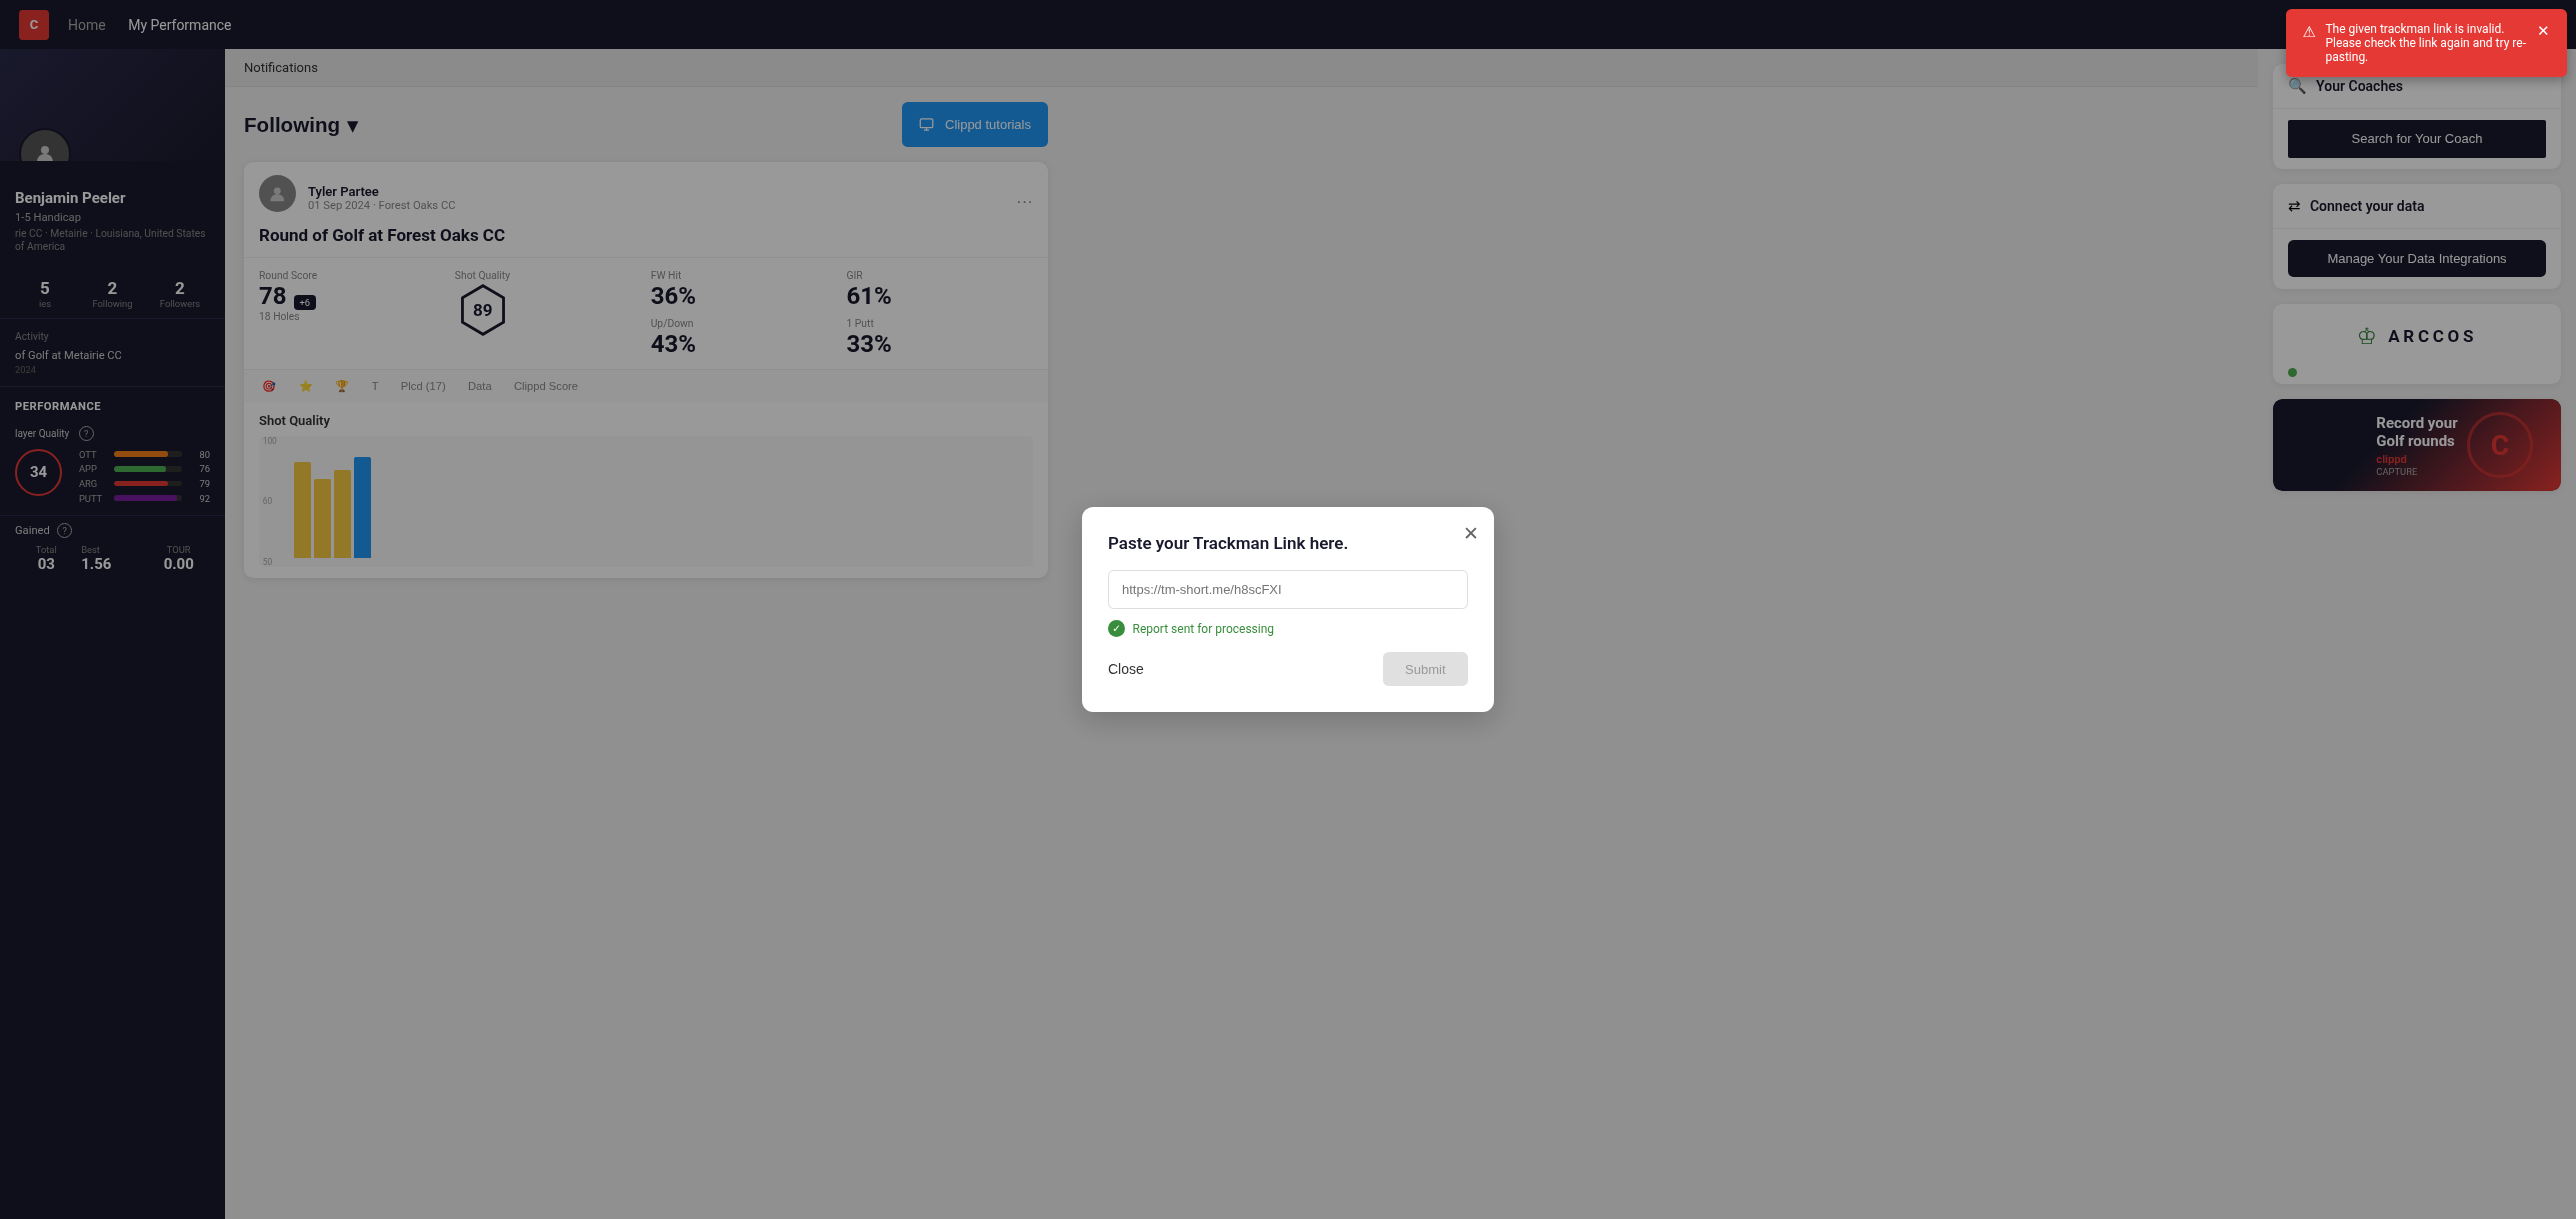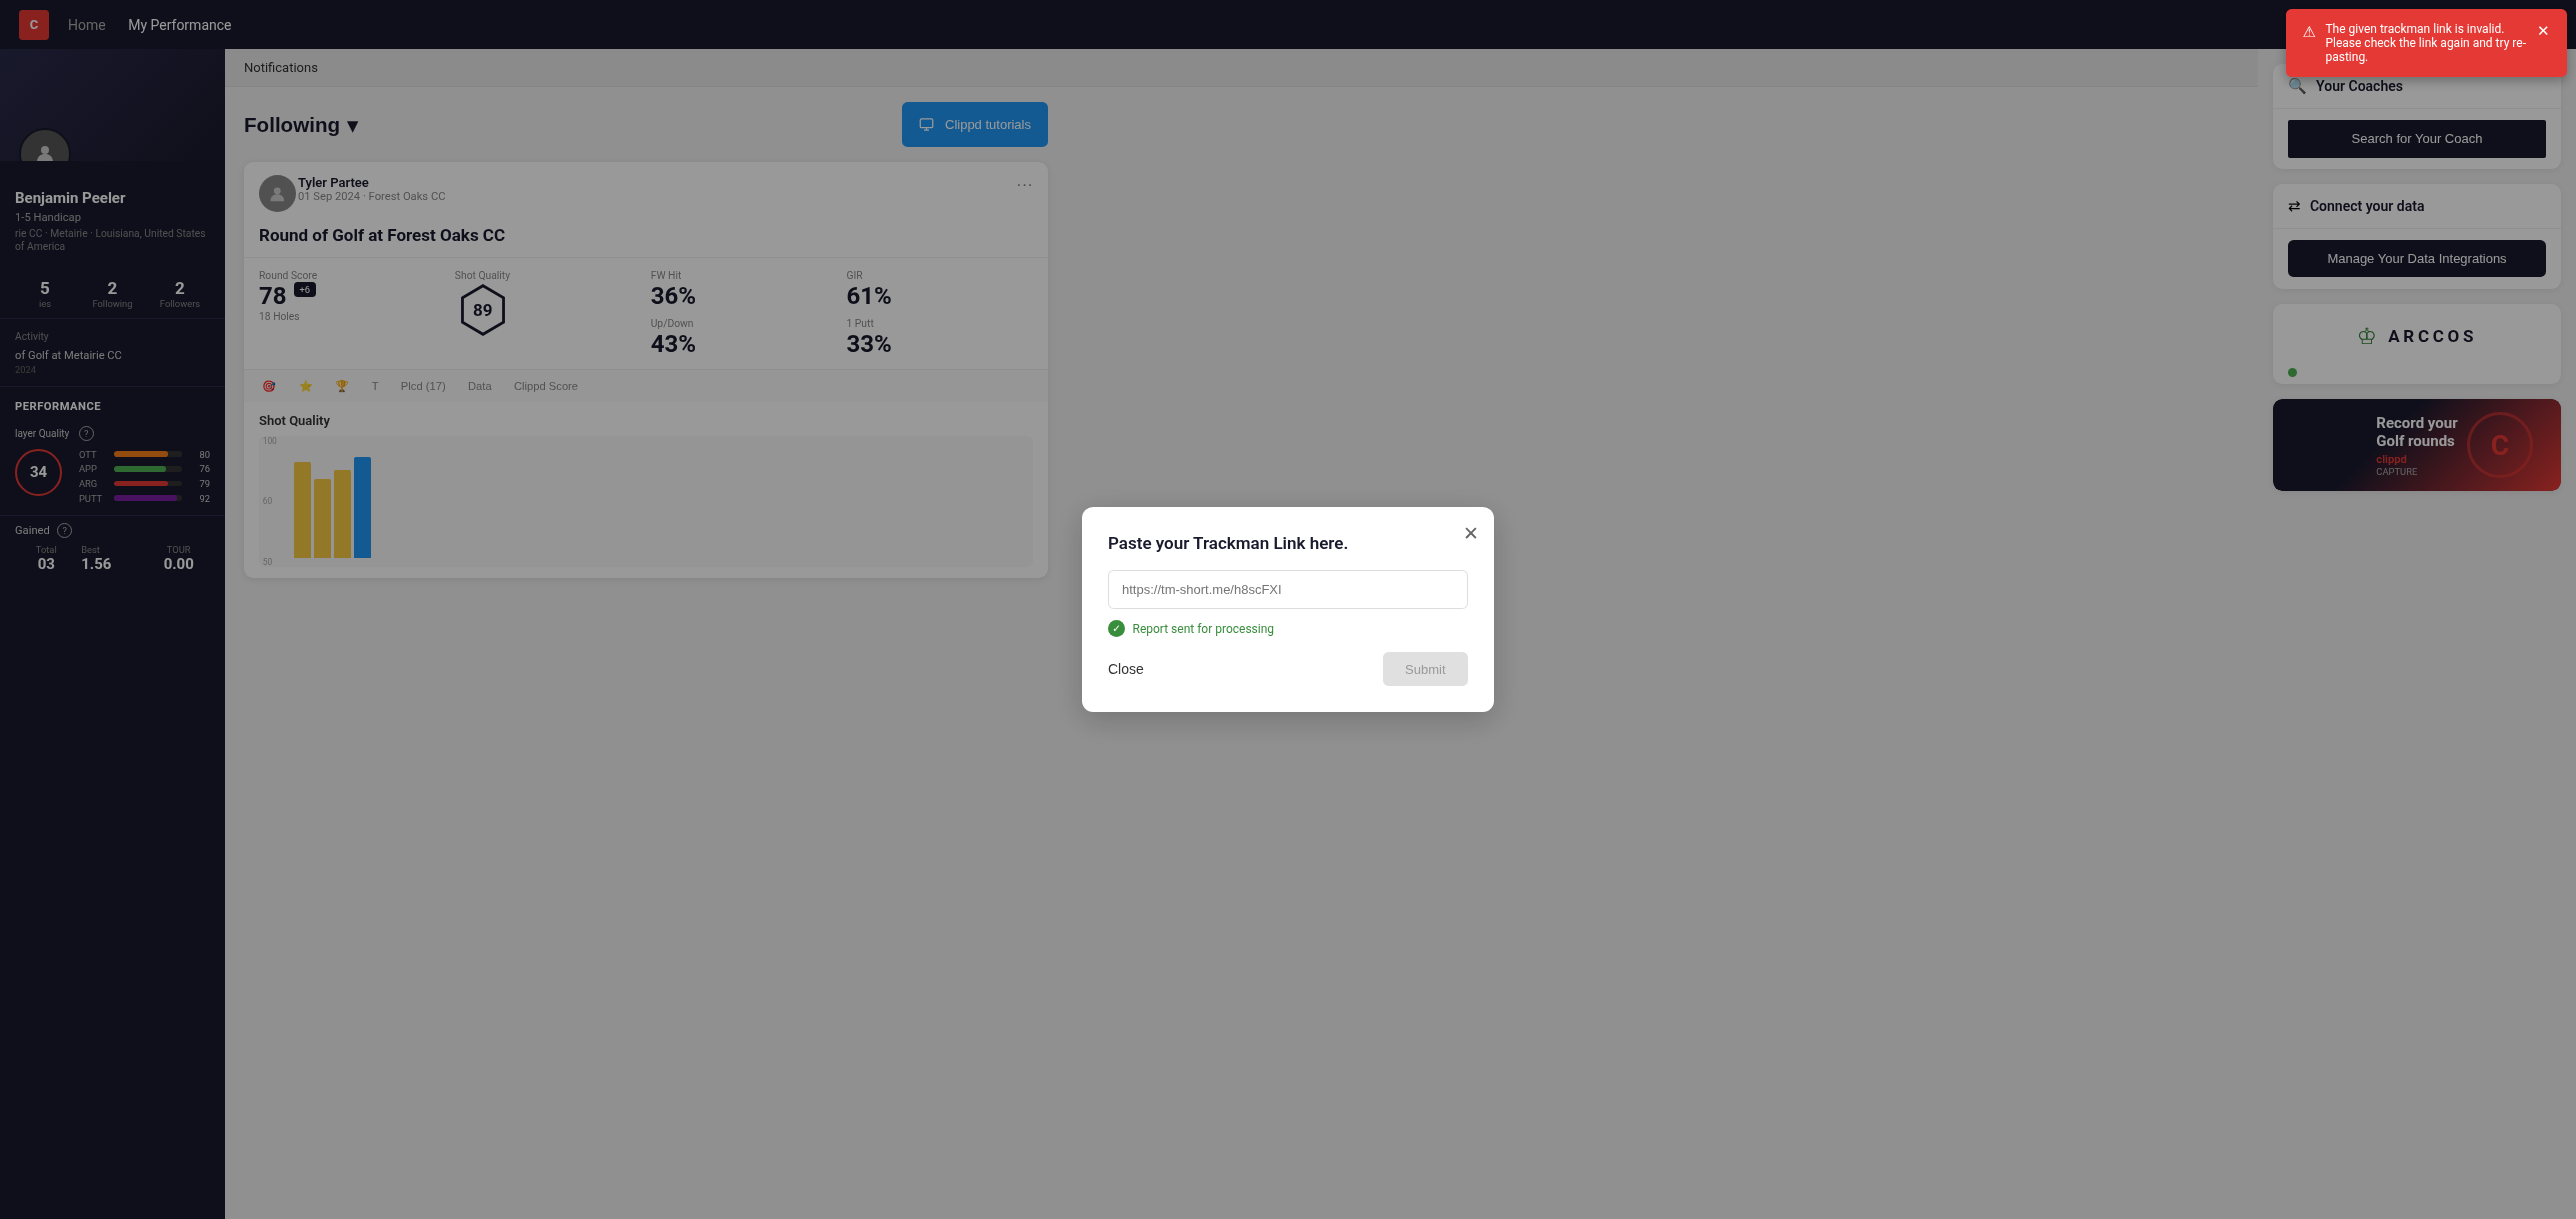--- a/index.html
+++ b/index.html
@@ -131,21 +131,21 @@
       background: #2196f3; color: white; border: none;
       padding: 15px 17px; border-radius: 5.6px; cursor: pointer;
       font-size: 13px; display: flex; align-items: center; gap: 11px;
     }
 
     
     .post-card {
       background: #fff; border-radius: 9.4px;
       box-shadow: 0 1.9px 7.5px rgba(0,0,0,0.08); margin-bottom: 15px; overflow: hidden;
     }
-    .post-header { padding: 13px 15px; display: flex; align-items: flex-start; gap: 2px; }
+    .post-header { padding: 13px 15px; display: flex; align-items: flex-end; gap: 12px; }
     .post-avatar {
       width: 37px; height: 37px; border-radius: 50%;
       background: #888; display: flex; align-items: center; justify-content: center;
       font-size: 17px; color: #fff; flex-shrink: 0;
     }
     .post-meta { flex: 1; }
     .post-author { font-size: 13px; font-weight: 600; color: #1a1a2e; }
     .post-date { font-size: 11.2px; color: #888; }
     .post-more { background: none; border: none; cursor: pointer; font-size: 17px; color: #888; }
 
@@ -486,21 +486,21 @@
           </div>
           <button class="post-more">···</button>
         </div>
 
         <div class="post-title">Round of Golf at Forest Oaks CC</div>
 
         <div class="post-stats">
 
           <div class="stat-block">
             <div class="stat-block-label">Round Score</div>
-            <div style="display:flex;align-items:flex-start;gap:3.7px;">
+            <div style="display:flex;align-items:flex-end;gap:3.7px;">
               <span class="stat-block-val">78</span>
               <span class="score-badge">+6</span>
             </div>
             <div class="score-sub">18 Holes</div>
           </div>
 
           <div class="stat-block">
             <div class="stat-block-label">Shot Quality</div>
             <div class="hexagon-score">
               <svg class="hex-svg" width="56" height="56" viewBox="0 0 60 60">

